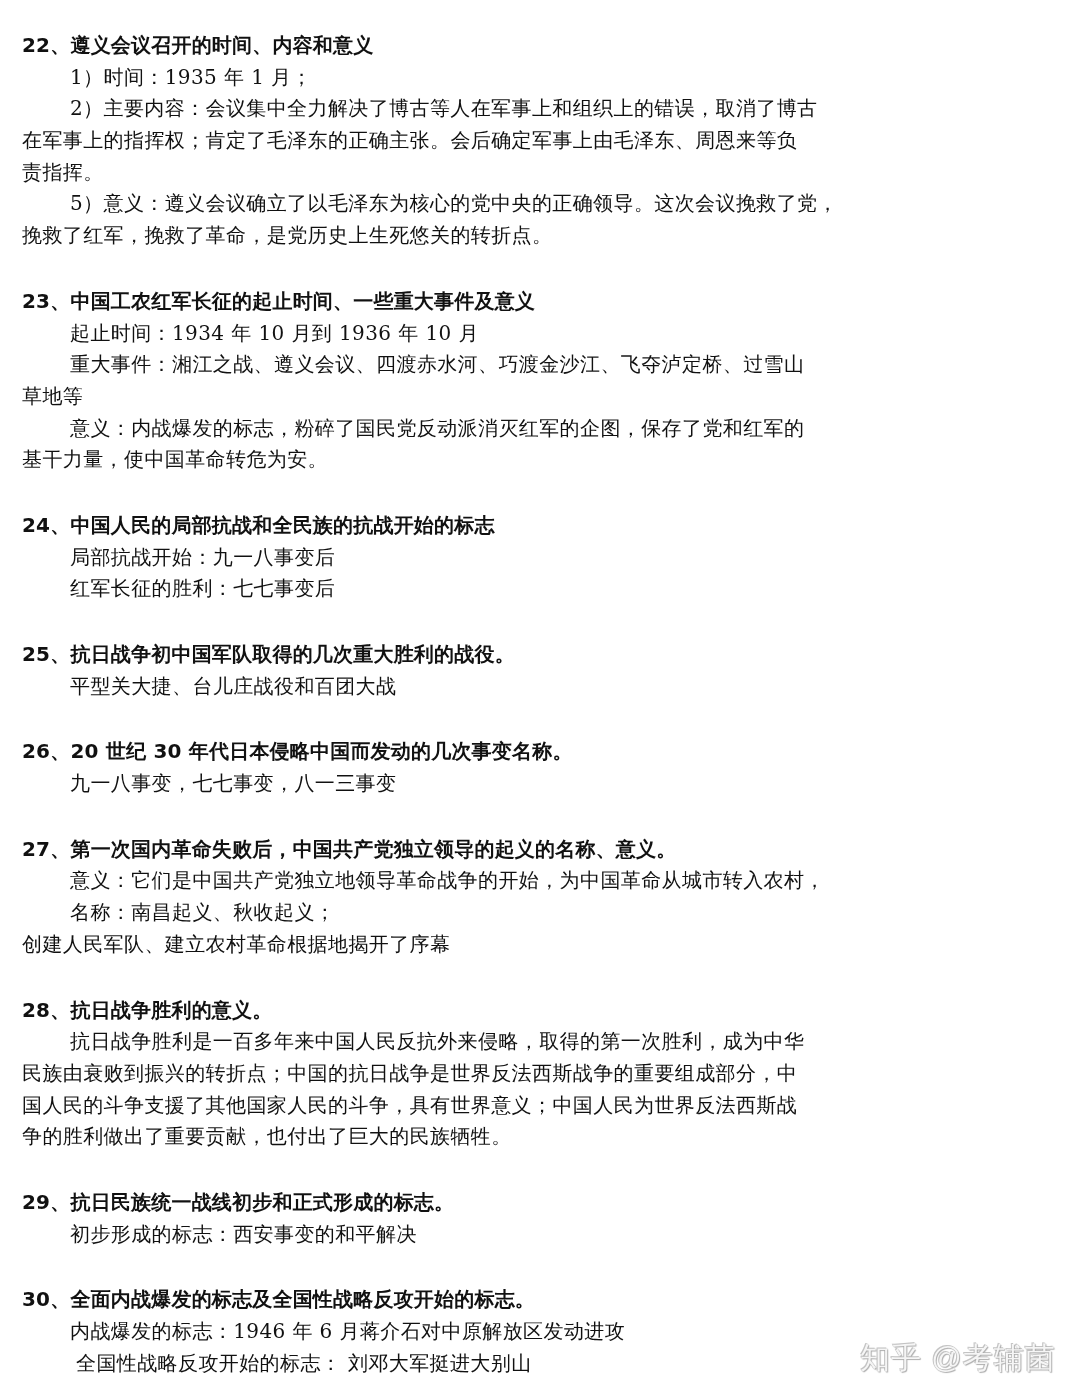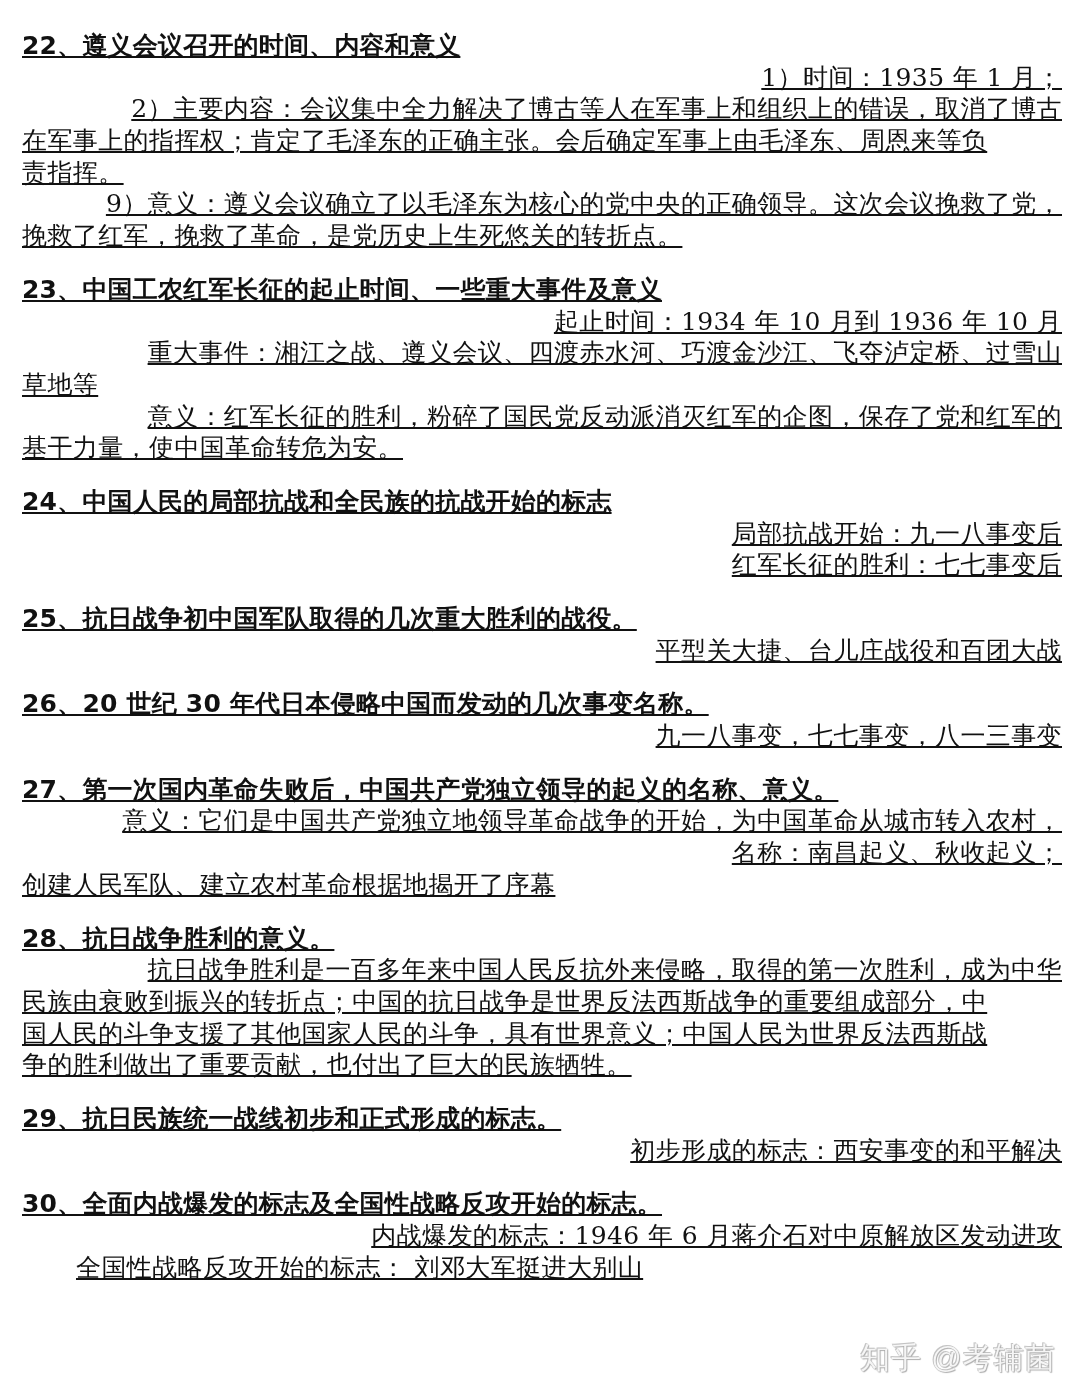--- a/index.html
+++ b/index.html
@@ -18,38 +18,36 @@
     .page {
       position: absolute;
       left: 22px;
       top: 30px;
       width: 1040px;
     }
     .section {
       margin: 0;
     }
     .section + .section {
-      margin-top: 22px;
+      margin-top: 34px;
     }
     .line {
-      font-size: 25px;
+      font-size: 20px;
       line-height: 31.7px;
       height: 31.7px;
       white-space: nowrap;
       letter-spacing: 0.4px;
-      text-decoration: underline;
     }
     .title {
       font-weight: bold;
       font-family: "DejaVu Sans", "Liberation Sans", sans-serif;
       letter-spacing: 0.2px;
     }
     .indent {
       padding-left: 48px;
-      text-align: right;
     }
     .indent-more {
       padding-left: 54px;
     }
     .watermark {
       position: absolute;
       left: 860px;
       top: 1338px;
       font-family: Liberation Sans, sans-serif;
       font-size: 30px;
@@ -63,30 +61,30 @@
 <body>
 
 <div class="page">
 
   <div class="section">
     <div class="line title">22、遵义会议召开的时间、内容和意义</div>
     <div class="line indent">1）时间：1935 年 1 月；</div>
     <div class="line indent">2）主要内容：会议集中全力解决了博古等人在军事上和组织上的错误，取消了博古</div>
     <div class="line">在军事上的指挥权；肯定了毛泽东的正确主张。会后确定军事上由毛泽东、周恩来等负</div>
     <div class="line">责指挥。</div>
-    <div class="line indent">9）意义：遵义会议确立了以毛泽东为核心的党中央的正确领导。这次会议挽救了党，</div>
+    <div class="line indent">5）意义：遵义会议确立了以毛泽东为核心的党中央的正确领导。这次会议挽救了党，</div>
     <div class="line">挽救了红军，挽救了革命，是党历史上生死悠关的转折点。</div>
   </div>
 
   <div class="section">
     <div class="line title">23、中国工农红军长征的起止时间、一些重大事件及意义</div>
     <div class="line indent">起止时间：1934 年 10 月到 1936 年 10 月</div>
     <div class="line indent">重大事件：湘江之战、遵义会议、四渡赤水河、巧渡金沙江、飞夺泸定桥、过雪山</div>
     <div class="line">草地等</div>
-    <div class="line indent">意义：红军长征的胜利，粉碎了国民党反动派消灭红军的企图，保存了党和红军的</div>
+    <div class="line indent">意义：内战爆发的标志，粉碎了国民党反动派消灭红军的企图，保存了党和红军的</div>
     <div class="line">基干力量，使中国革命转危为安。</div>
   </div>
 
   <div class="section">
     <div class="line title">24、中国人民的局部抗战和全民族的抗战开始的标志</div>
     <div class="line indent">局部抗战开始：九一八事变后</div>
     <div class="line indent">红军长征的胜利：七七事变后</div>
   </div>
 
   <div class="section">

